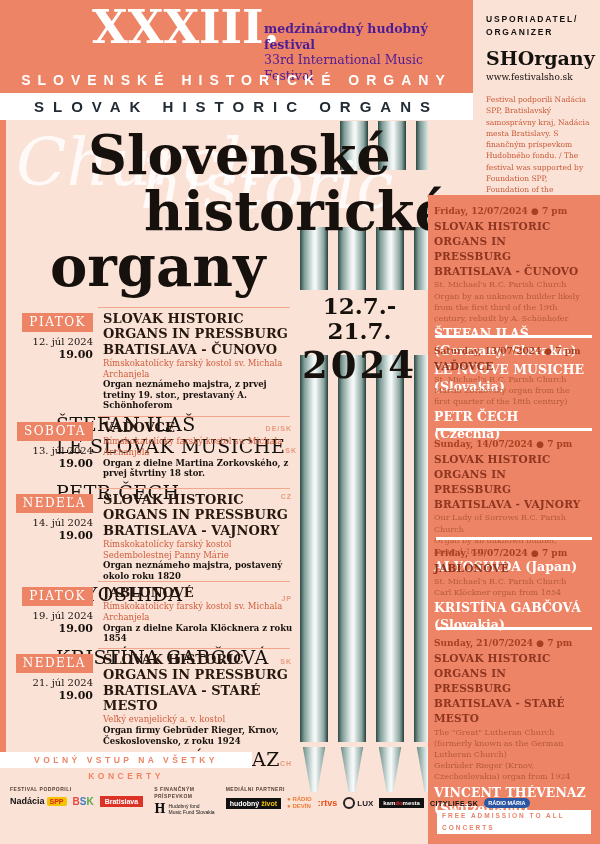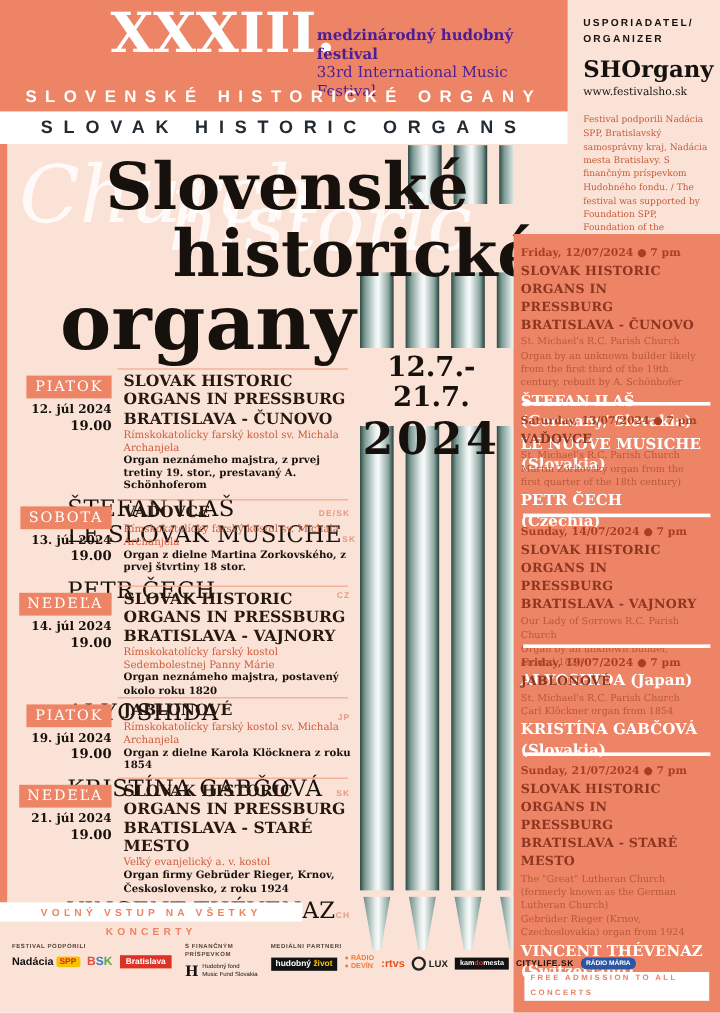--- a/index.html
+++ b/index.html
@@ -39,21 +39,21 @@
   .dates-range{font-weight:bold;font-size:23px;line-height:1.1;}
   .dates-year{font-weight:bold;font-size:37px;line-height:1;letter-spacing:3px;margin-top:3px;}
 
   
   .events-left{position:absolute;left:6px;top:306px;width:288px;z-index:4;}
   .ev{position:absolute;left:0;width:288px;}
   .ev::before{content:"";position:absolute;left:92px;right:4px;top:-4px;border-top:1.5px solid #f0a78d;}
   .ev-side{position:absolute;left:0;top:0;width:87px;text-align:right;}
   .ev-day{display:inline-block;background:#ee8466;color:#fff;font-weight:normal;font-size:12px;
           letter-spacing:1.5px;padding:2px 7px 3px 7px;}
-  .ev-date{font-weight:bold;font-size:10px;line-height:1.35;color:#17110d;margin-top:3px;}
+  .ev-date{font-weight:normal;font-size:10px;line-height:1.35;color:#17110d;margin-top:3px;}
   .ev-time{font-weight:bold;font-size:11px;line-height:1.1;color:#17110d;}
   .ev-main{margin-left:97px;width:190px;}
   .ev-head,.ev-place{font-weight:bold;font-size:13px;line-height:1.18;color:#26170f;}
   .ev-church{font-size:8.5px;line-height:1.25;color:#cf5e3e;margin-top:1px;}
   .ev-organ{font-weight:bold;font-size:8.5px;line-height:1.25;color:#17110d;}
   .ev-artists{margin-left:50px;margin-top:3px;}
   .ev-artist-row{display:flex;align-items:baseline;}
   .ev-artist-name{font-size:19px;line-height:1.15;letter-spacing:.5px;color:#17110d;white-space:nowrap;}
   .ev-artist-code{margin-left:auto;font-family:"Liberation Sans",sans-serif;font-weight:bold;
                   font-size:7px;letter-spacing:1px;color:#e79a80;padding-right:2px;}
@@ -141,21 +141,21 @@
     <div class="pfoot" style="left:45px"></div>
     <div class="pfoot" style="left:83px"></div>
     <div class="pfoot" style="left:121px"></div>
   </div>
 
   <div class="ghost" style="left:16px;top:130px">Church</div>
   <div class="ghost" style="left:140px;top:153px">historic</div>
 
   <div class="title-line" style="left:88px;top:128px;font-size:54px">Slovenské</div>
   <div class="title-line" style="left:144px;top:184px;font-size:54px">historické</div>
-  <div class="title-line" style="left:50px;top:238px;font-size:64px">organy</div>
+  <div class="title-line" style="left:50px;top:238px;font-size:56px">organy</div>
 
   <div class="dates">
     <div class="dates-range">12.7.- 21.7.</div>
     <div class="dates-year">2024</div>
   </div>
 
   <div class="events-left">
 
     <div class="ev" style="top:5px">
       <div class="ev-side">

